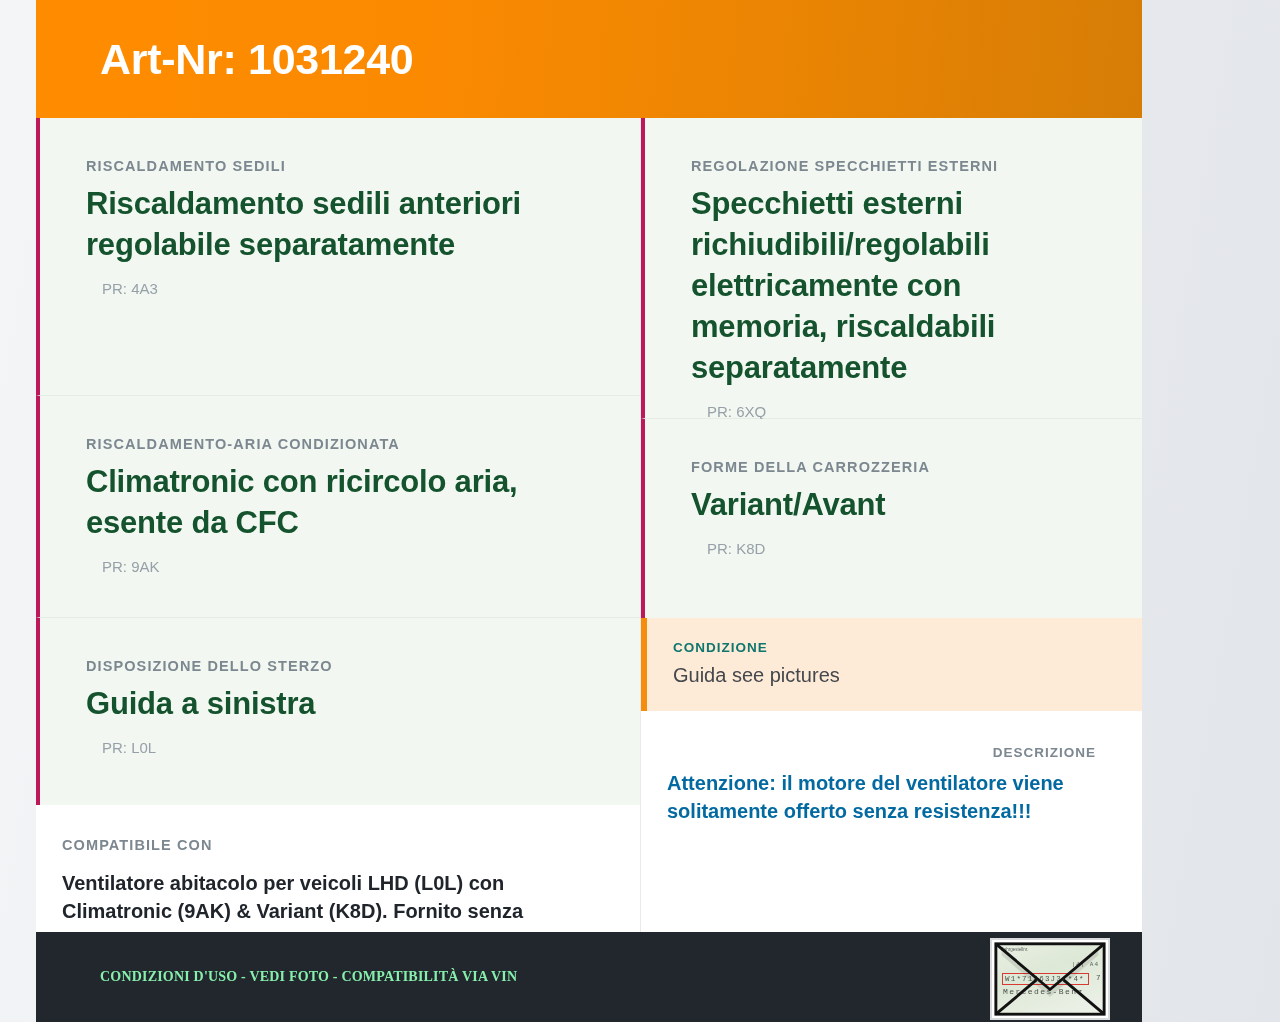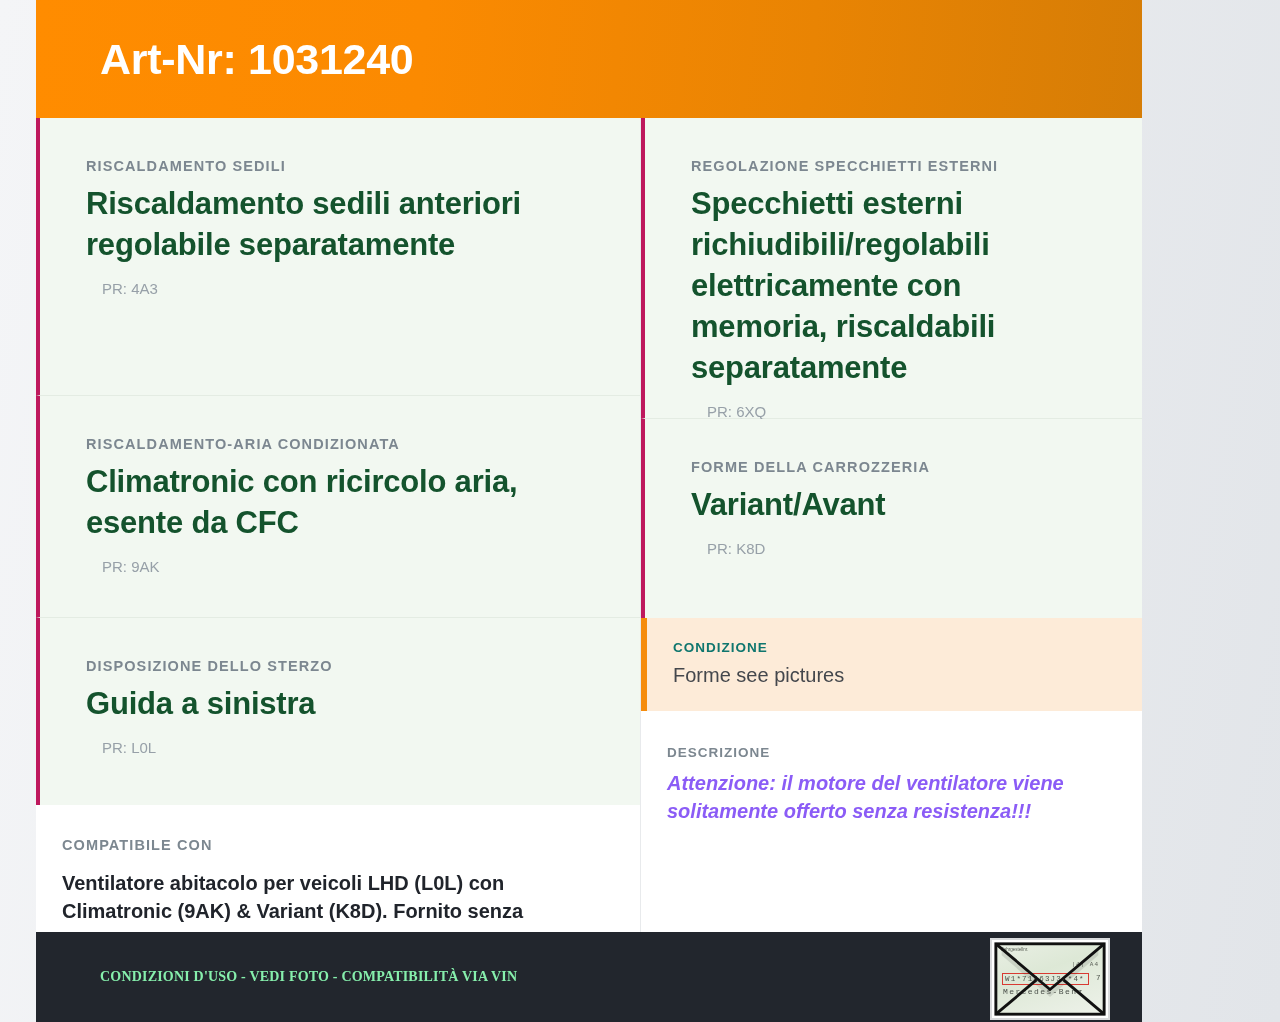--- a/index.html
+++ b/index.html
@@ -161,27 +161,27 @@
     box-sizing: border-box;
     flex: 1 1 auto;
   }
   .desc-label {
     font-size: 13.5px;
     font-weight: bold;
     letter-spacing: 1.0px;
     color: #7c8790;
     text-transform: uppercase;
     margin-bottom: 9px;
+    text-align: right;
   }
   .desc-text {
     font-size: 20px;
     font-weight: bold;
-    color: #8b5cf6;
+    color: #0369a1;
     line-height: 1.4;
-    font-style: italic;
   }
 
   
   .footer {
     flex: 0 0 90px;
     height: 90px;
     background: #22262d;
     display: flex;
     align-items: center;
     padding: 0 36px 0 64px;
@@ -318,21 +318,21 @@
         <div class="spec-card h-body">
           <div class="spec-label">Forme della carrozzeria</div>
           <div class="spec-value">Variant/Avant</div>
           <div class="spec-pr">PR: K8D</div>
         </div>
 
       </div>
 
       <div class="cond-card">
         <div class="cond-label">Condizione</div>
-        <div class="cond-value">Forme see pictures</div>
+        <div class="cond-value">Guida see pictures</div>
       </div>
 
       <div class="desc-panel">
         <div class="desc-label">Descrizione</div>
         <div class="desc-text">Attenzione: il motore del ventilatore viene solitamente offerto senza resistenza!!!</div>
       </div>
     </div>
 
   </div>
 

